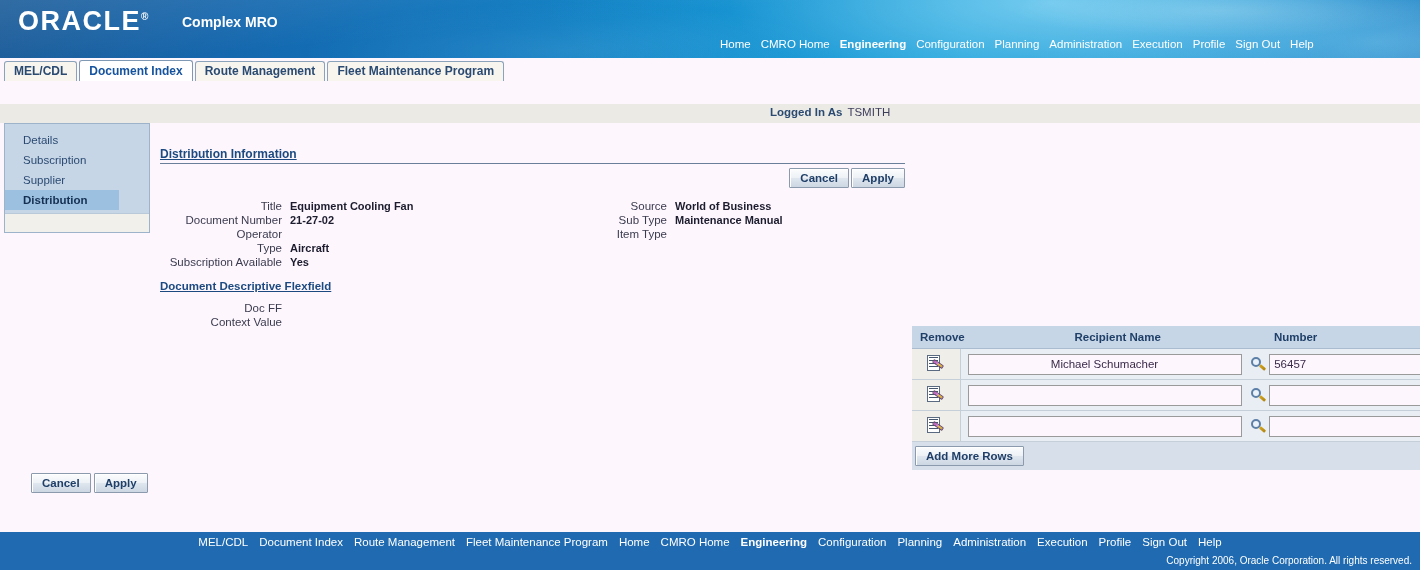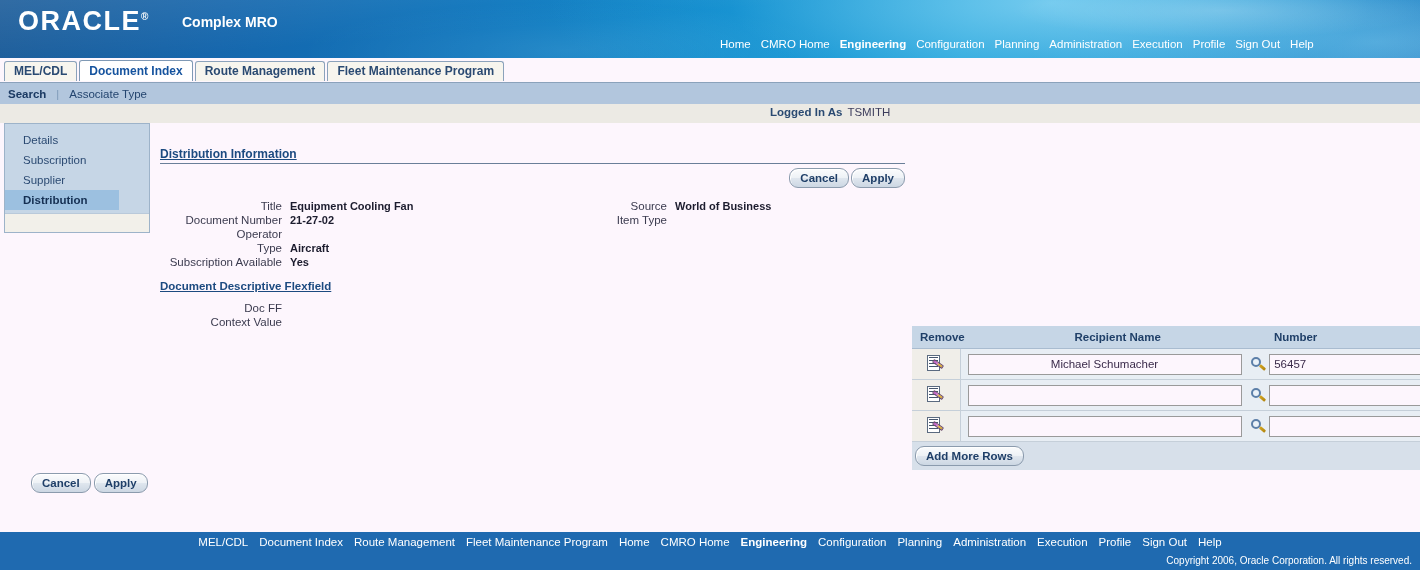--- a/index.html
+++ b/index.html
@@ -335,21 +335,21 @@
     height: 26px;
     margin-top: 4px;
   }
   .btn {
     font-family: "Liberation Sans", sans-serif;
     font-size: 11.5px;
     font-weight: bold;
     color: #1f3f68;
     background: linear-gradient(180deg, #fbfcfd 0%, #eef2f6 48%, #dfe6ee 52%, #ccd7e3 100%);
     border: 1px solid #8b9bad;
-    border-radius: 9px;
+    border-radius: 1px;
     padding: 2px 10px;
     cursor: pointer;
     line-height: 14px;
     box-shadow: inset 1px 1px 0 #ffffff;
   }
   .actionbar .btn-group {
     position: absolute;
     right: 0;
     top: 0;
     display: flex;
@@ -625,27 +625,20 @@
 
   <div class="tabbar">
     <div class="tabs" id="tabs">
         <div class="tab">MEL/CDL</div>
         <div class="tab selected">Document Index</div>
         <div class="tab">Route Management</div>
         <div class="tab">Fleet Maintenance Program</div>
       </div>
   </div>
 
-  <div class="subtabbar">
-    <div class="subtabs" id="subtabs">
-        <div class="subtab selected">Search</div>
-        <span class="subtab-sep">|</span>
-        <div class="subtab">Associate Type</div>
-      </div>
-  </div>
 
   <div class="loginbar">
     <div class="inner">
       <span class="lbl">Logged In As</span><span class="val">TSMITH</span>
     </div>
   </div>
 
   <div class="content">
 
     <div class="sidemenu">
@@ -691,20 +684,24 @@
             </div>
             <div class="frow">
               <div class="flabel">Subscription Available</div>
               <div class="fvalue">Yes</div>
             </div>
           </div>
         <div class="fcol right" id="fields-right">
             <div class="frow">
               <div class="flabel">Source</div>
               <div class="fvalue">World of Business</div>
+            </div>
+            <div class="frow">
+              <div class="flabel">Sub Type</div>
+              <div class="fvalue">Maintenance Manual</div>
             </div>
             <div class="frow">
               <div class="flabel">Item Type</div>
               <div class="fvalue"></div>
             </div>
           </div>
       </div>
 
       <div class="flex-head">Document Descriptive Flexfield</div>
       <div class="flex-fields" id="flex-fields">

